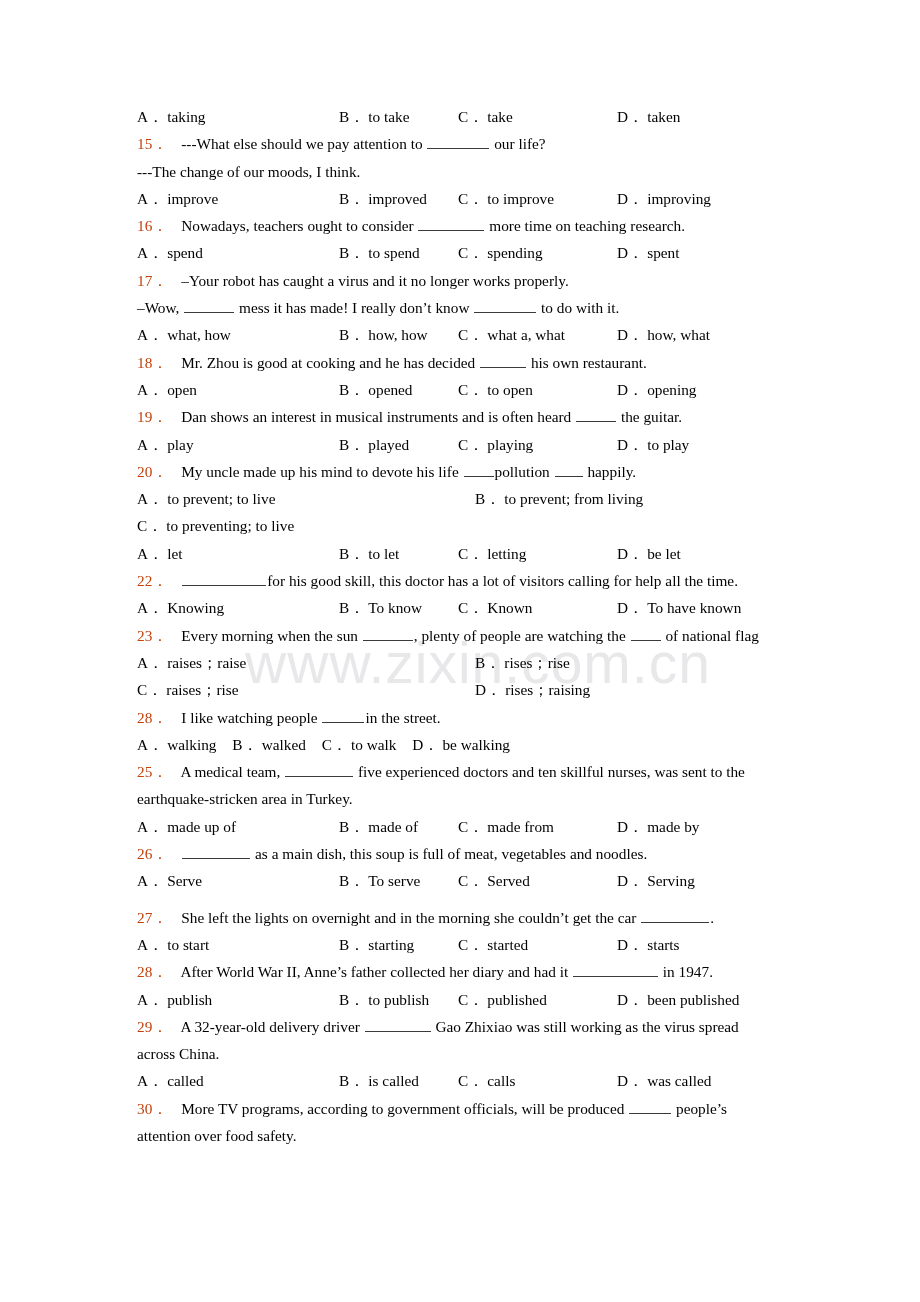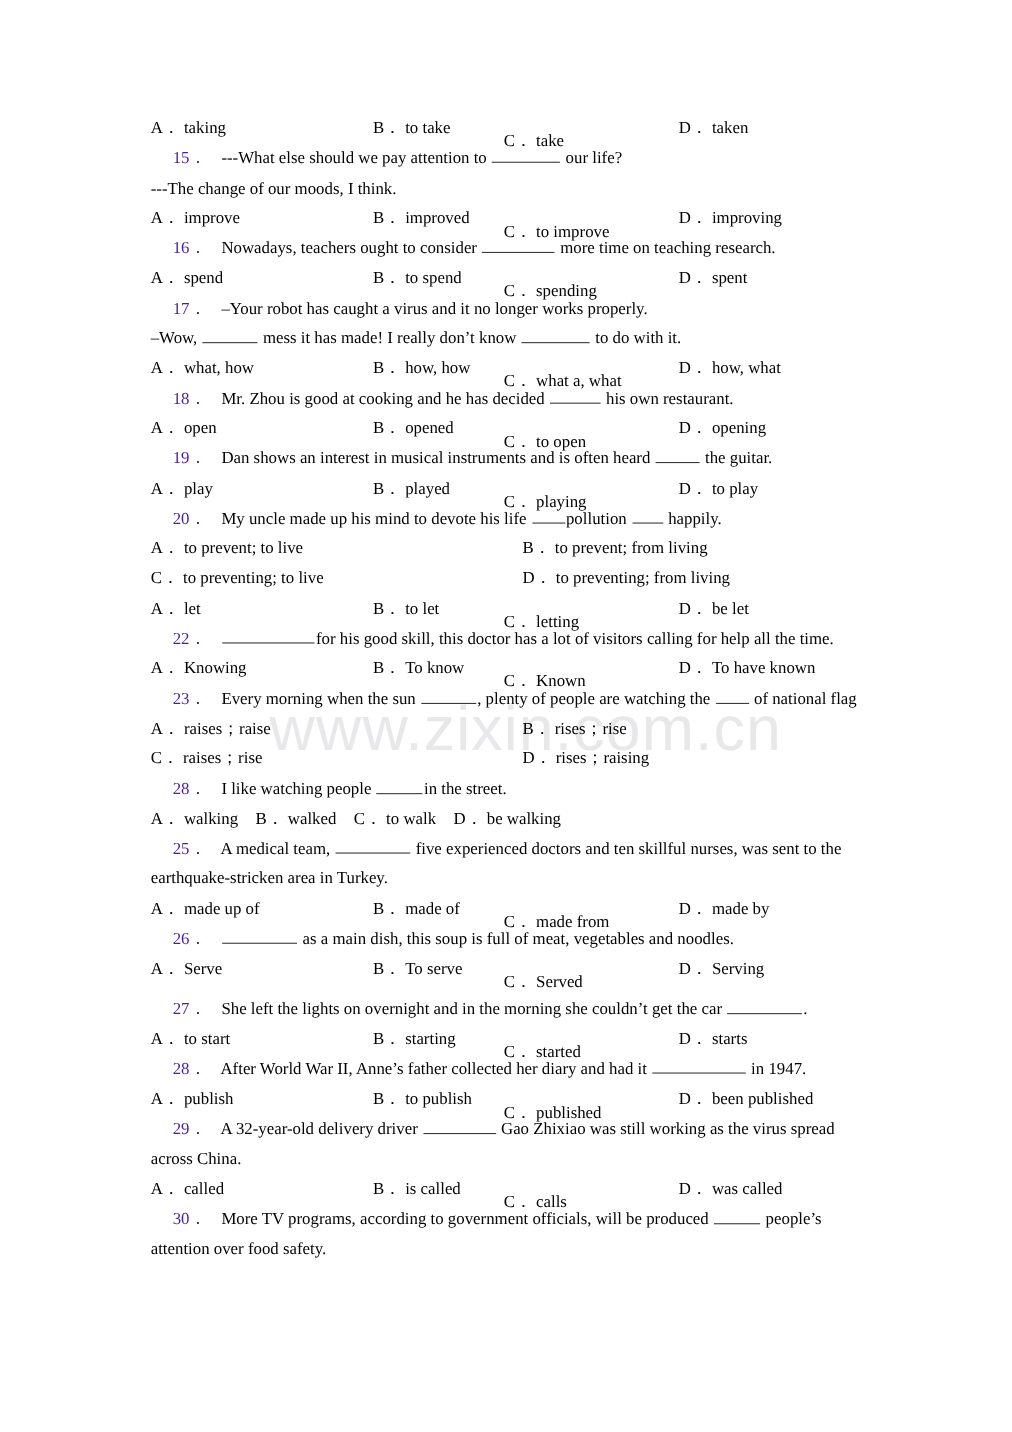--- a/index.html
+++ b/index.html
@@ -57,23 +57,22 @@
   }
 
   .line {
     font-size: 15.3px;
     line-height: 27.3px;
     white-space: nowrap;
     position: relative;
   }
 
   .qnum {
-    color: #4c1d95;
+    color: #c2410c;
     display: inline-block;
-    margin-left: 20px;
   }
   .qtext {
     display: inline;
   }
 
   
   .blank {
     display: inline-block;
     border-bottom: 1px solid #3a3a3a;
     vertical-align: baseline;
@@ -92,21 +91,21 @@
   .opt {
     position: absolute;
     top: 0;
     white-space: nowrap;
   }
   .opt .lbl { display: inline; }
   .opt .val { display: inline; }
 
   .c1 { left: 0px; }
   .c2 { left: 158px; margin-left: 44px; }
-  .c3 { left: 321px; margin-top: 12px; }
+  .c3 { left: 321px; }
   .c4 { left: 480px; }
 
   
   .opts2 { height: 27.3px; }
   .w1 { left: 0px; }
   .w2 { left: 338px; }
 
   
   .opts-inline {
     font-size: 15.3px;
@@ -219,21 +218,20 @@
       <span class="blank" style="width:30px"></span><span class="qtext">pollution</span>
       <span class="blank" style="width:28px"></span>
       <span class="qtext">happily.</span>
     </div>
     <div class="opts opts2">
       <span class="opt w1"><span class="lbl">A．</span>&nbsp;<span class="val">to prevent; to live</span></span>
       <span class="opt w2"><span class="lbl">B．</span>&nbsp;<span class="val">to prevent; from living</span></span>
     </div>
     <div class="opts opts2">
       <span class="opt w1"><span class="lbl">C．</span>&nbsp;<span class="val">to preventing; to live</span></span>
-      <span class="opt w2"><span class="lbl">D．</span>&nbsp;<span class="val">to preventing; from living</span></span>
     </div>
 
     <div class="opts">
       <span class="opt c1"><span class="lbl">A．</span>&nbsp;<span class="val">let</span></span>
       <span class="opt c2"><span class="lbl">B．</span>&nbsp;<span class="val">to let</span></span>
       <span class="opt c3"><span class="lbl">C．</span>&nbsp;<span class="val">letting</span></span>
       <span class="opt c4"><span class="lbl">D．</span>&nbsp;<span class="val">be let</span></span>
     </div>
 
     <div class="line">

